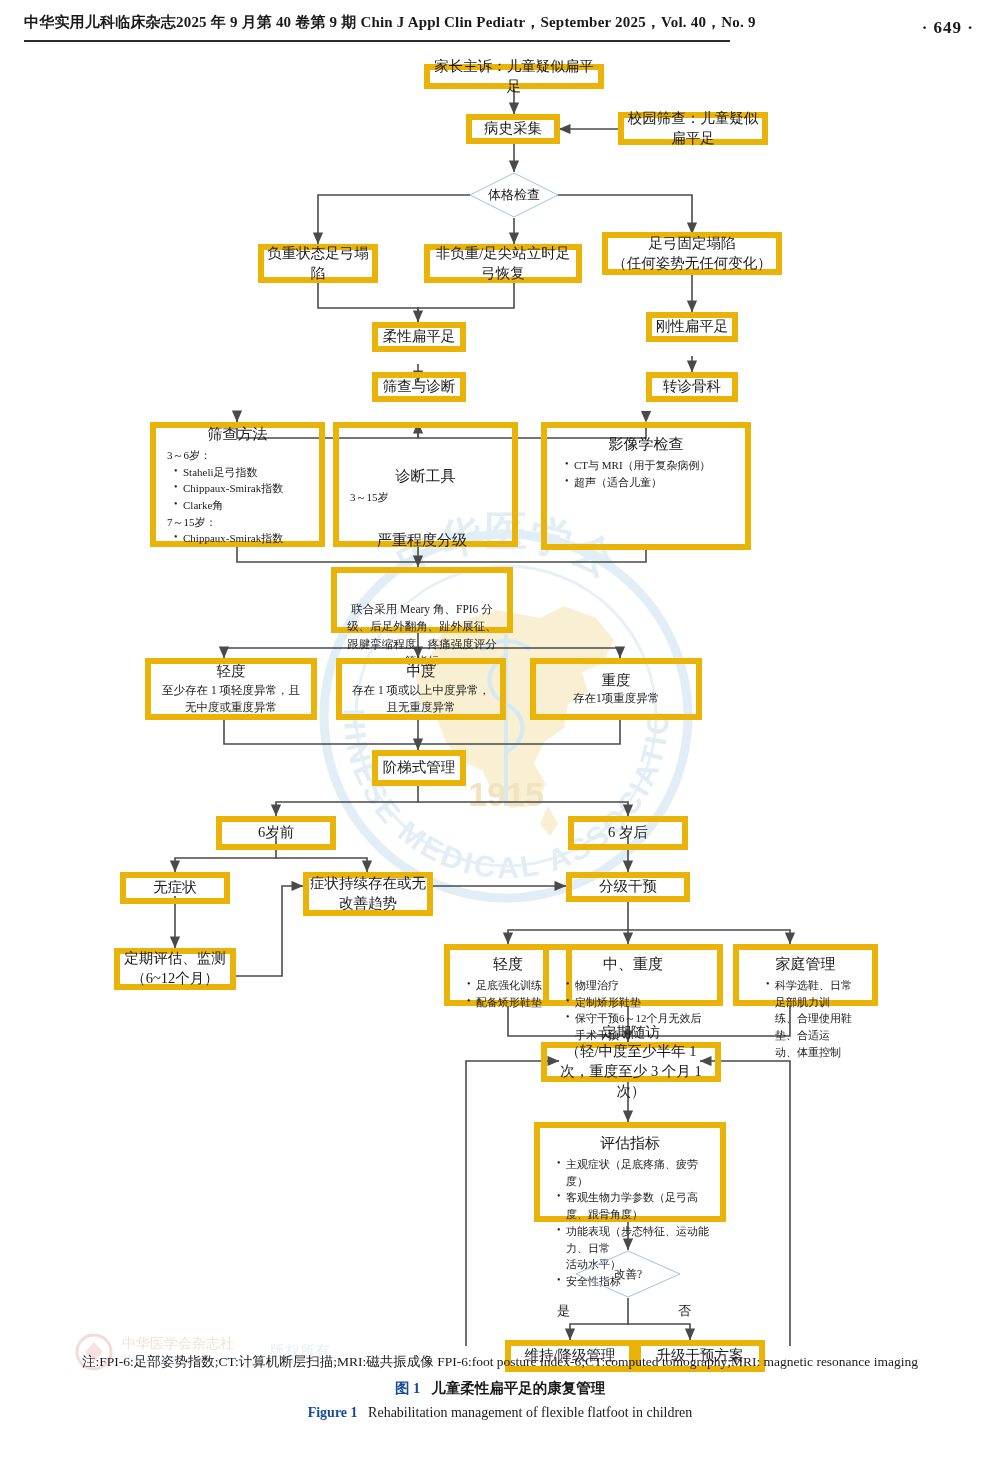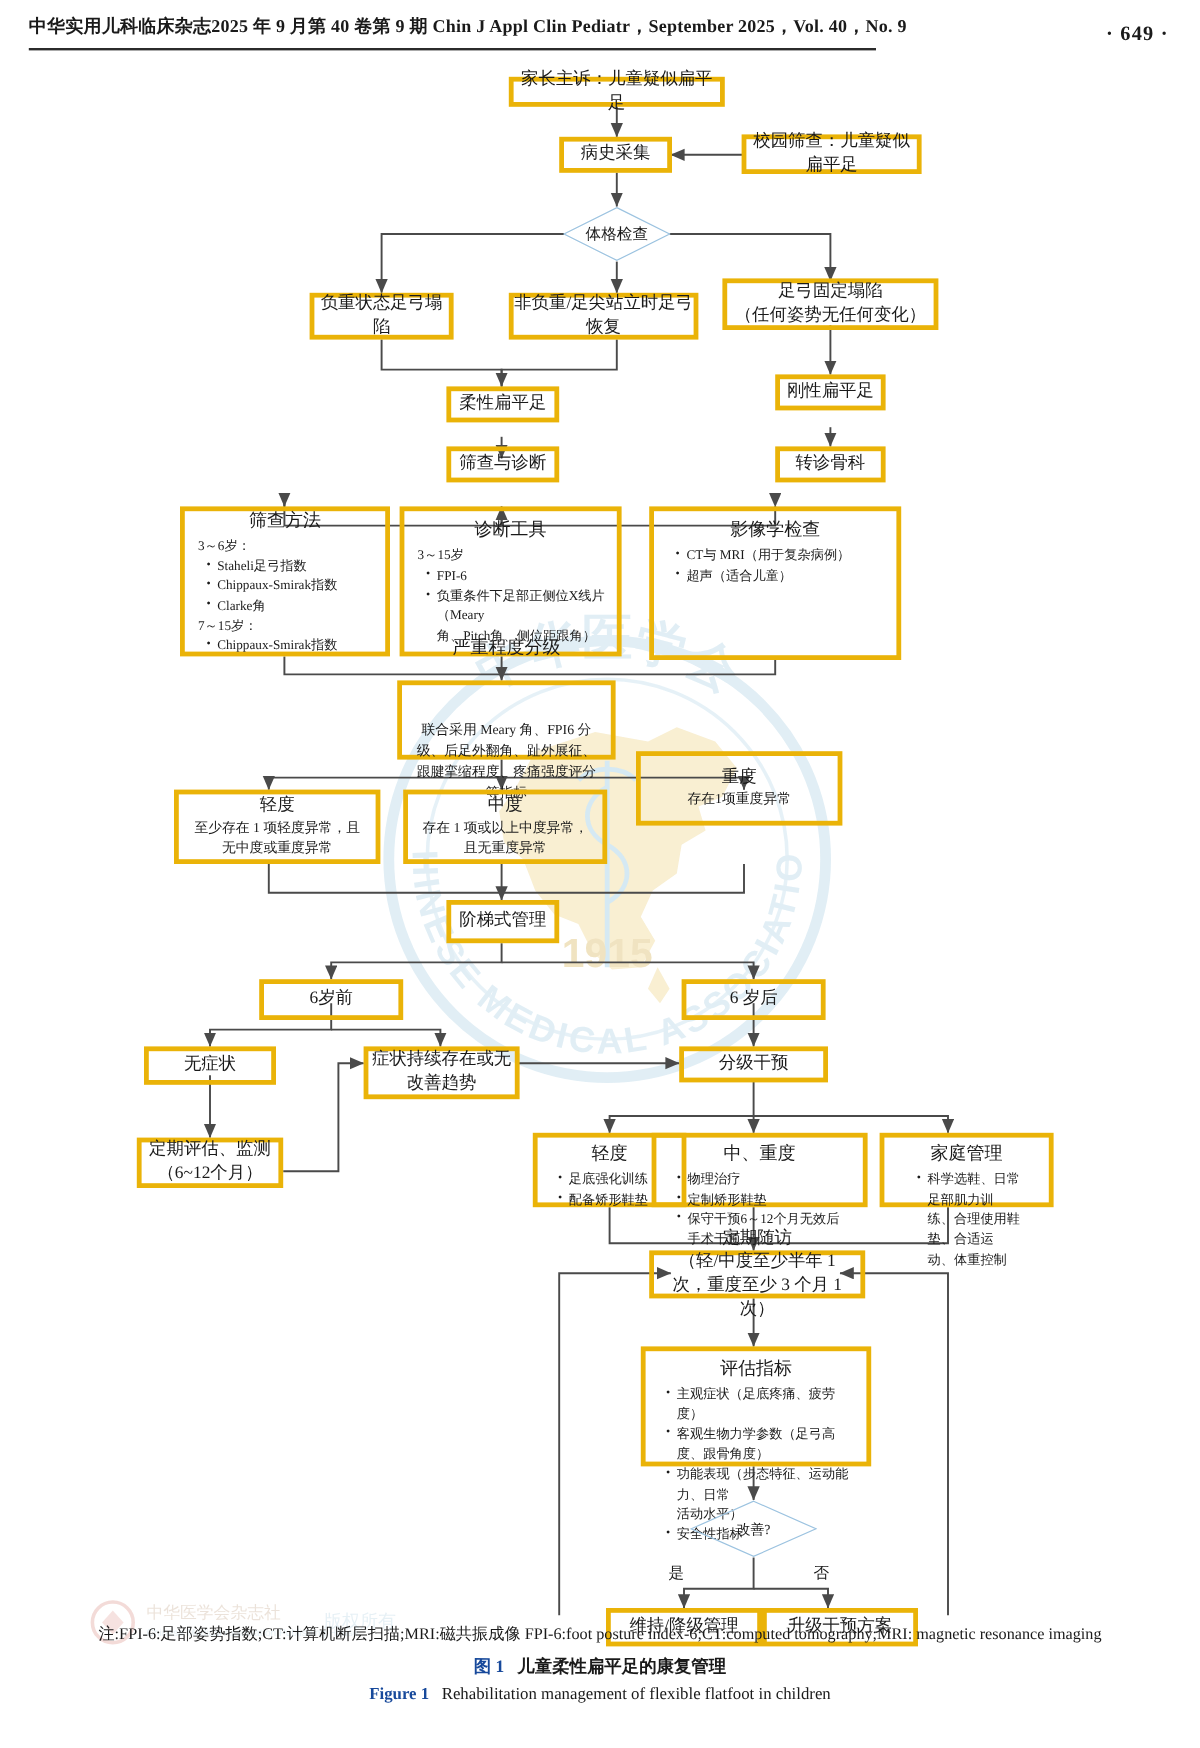--- a/index.html
+++ b/index.html
@@ -29,21 +29,21 @@
   }
   #wm-bl{
     position:absolute;left:70px;top:1330px;width:330px;height:52px;
     pointer-events:none;z-index:0;opacity:.5;
   }
   
   #chart{position:absolute;left:0;top:46px;width:1000px;height:1300px;z-index:2;}
   #edges{position:absolute;left:0;top:0;width:1000px;height:1300px;z-index:1;}
   .node{
     position:absolute;box-sizing:border-box;
-    border:4px solid #eab308;background:transparent;
+    border:6px solid #eab308;background:transparent;
     display:flex;flex-direction:column;justify-content:center;
     z-index:3;
   }
   .node .title{
     text-align:center;font-size:14.5px;line-height:1.35;
   }
   .node .sub{font-size:11.5px;line-height:1.5;text-align:center;}
   .node.box-center{align-items:center;}
   .node .hdr{
     text-align:center;font-size:15px;line-height:1.4;margin-bottom:2px;
@@ -286,25 +286,20 @@
     </ul>
     <div class="plain-line">7～15岁：</div>
     <ul>
       <li>Chippaux-Smirak指数</li>
     </ul>
   </div>
 
   <div class="node" style="left:333px;top:376px;width:185px;height:125px;padding:6px 4px 4px;">
     <div class="hdr">诊断工具</div>
     <div class="plain-line">3～15岁</div>
-    <ul>
-      <li>FPI-6</li>
-      <li>负重条件下足部正侧位X线片（Meary</li>
-      <li class="cont">角、Pitch角、侧位距跟角）</li>
-    </ul>
   </div>
 
   <div class="node" style="left:541px;top:376px;width:210px;height:128px;padding:6px 4px 4px;justify-content:flex-start;">
     <div class="hdr">影像学检查</div>
     <ul>
       <li>CT与 MRI（用于复杂病例）</li>
       <li>超声（适合儿童）</li>
     </ul>
   </div>
 
@@ -316,21 +311,21 @@
   <div class="node box-center" style="left:145px;top:612px;width:172px;height:62px;padding:3px 8px;">
     <div class="title">轻度</div>
     <div class="sub">至少存在 1 项轻度异常，且无中度或重度异常</div>
   </div>
 
   <div class="node box-center" style="left:336px;top:612px;width:170px;height:62px;padding:3px 8px;">
     <div class="title">中度</div>
     <div class="sub">存在 1 项或以上中度异常，且无重度异常</div>
   </div>
 
-  <div class="node box-center" style="left:530px;top:580px;width:172px;height:62px;padding:3px 8px;">
+  <div class="node box-center" style="left:530px;top:612px;width:172px;height:62px;padding:3px 8px;">
     <div class="title">重度</div>
     <div class="sub">存在1项重度异常</div>
   </div>
 
   <div class="node box-center" style="left:372px;top:704px;width:94px;height:36px;">
     <div class="title">阶梯式管理</div>
   </div>
 
   <div class="node box-center" style="left:216px;top:770px;width:120px;height:34px;">
     <div class="title">6岁前</div>

